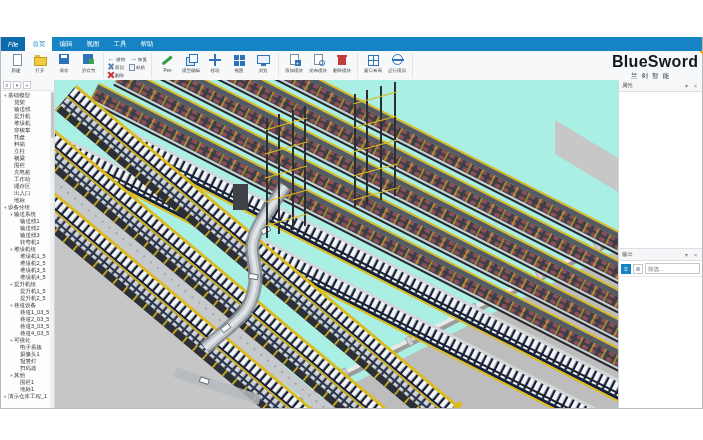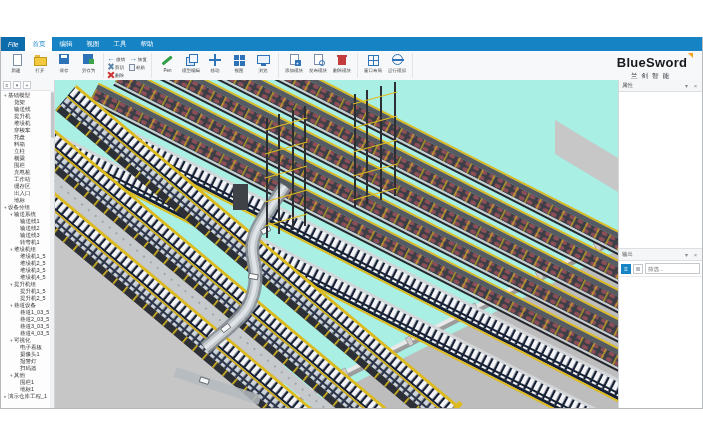--- a/index.html
+++ b/index.html
@@ -54,21 +54,21 @@
   .trash-icon::before{content:"";position:absolute;left:2px;top:3px;width:8px;height:8px;background:#c43b3b;}
   .trash-icon::after{content:"";position:absolute;left:1px;top:1px;width:10px;height:2px;background:#c43b3b;}
   .layout-icon::before{content:"";position:absolute;left:1px;top:1px;width:9px;height:9px;border:1px solid #2e73b8;}
   .layout-icon::after{content:"";position:absolute;left:1px;top:1px;width:11px;height:11px;
      background:linear-gradient(#2e73b8,#2e73b8) 5px 0/1px 11px no-repeat,linear-gradient(#2e73b8,#2e73b8) 0 5px/11px 1px no-repeat;}
   .globe-icon::before{content:"";position:absolute;left:1px;top:0;width:9px;height:9px;border:1.5px solid #2e73b8;border-radius:50%;}
   .globe-icon::after{content:"";position:absolute;left:1px;top:5px;width:12px;height:1.5px;background:#2e73b8;}
 
   
   #logo{position:absolute;right:10px;top:16px;width:80px;text-align:center;}
-  #logo .t{font-size:13px;font-weight:bold;color:#15191e;letter-spacing:.3px;position:relative;display:inline-block;text-align:center;}
+  #logo .t{font-size:16px;font-weight:bold;color:#15191e;letter-spacing:.3px;position:relative;display:inline-block;text-align:center;}
   #logo .t::after{content:"";position:absolute;right:-6px;top:-2px;border-left:5px solid transparent;border-top:5px solid #f5a11c;}
   #logo .s{font-size:6.5px;color:#2a2f36;letter-spacing:4px;margin-top:1px;}
 
   
   #main{position:absolute;left:0;top:43px;width:100%;height:328px;display:flex;}
   #left-panel{position:relative;width:57px;height:100%;border-right:1px solid #d4d7da;background:#fdfdfd;overflow:hidden;}
   #lp-toolbar{height:10px;border-bottom:1px solid #e4e6e8;display:flex;align-items:center;gap:2px;padding:0 2px;background:#f6f7f8;}
   .lp-tool{width:8px;height:8px;border:1px solid #c9ccd0;background:#fff;font-size:5px;line-height:6px;text-align:center;color:#667;padding:0;}
   #tree{font-size:5.5px;color:#333;line-height:7px;padding-top:1px;}
   .tnode{white-space:nowrap;overflow:hidden;display:flex;align-items:center;height:7px;}

